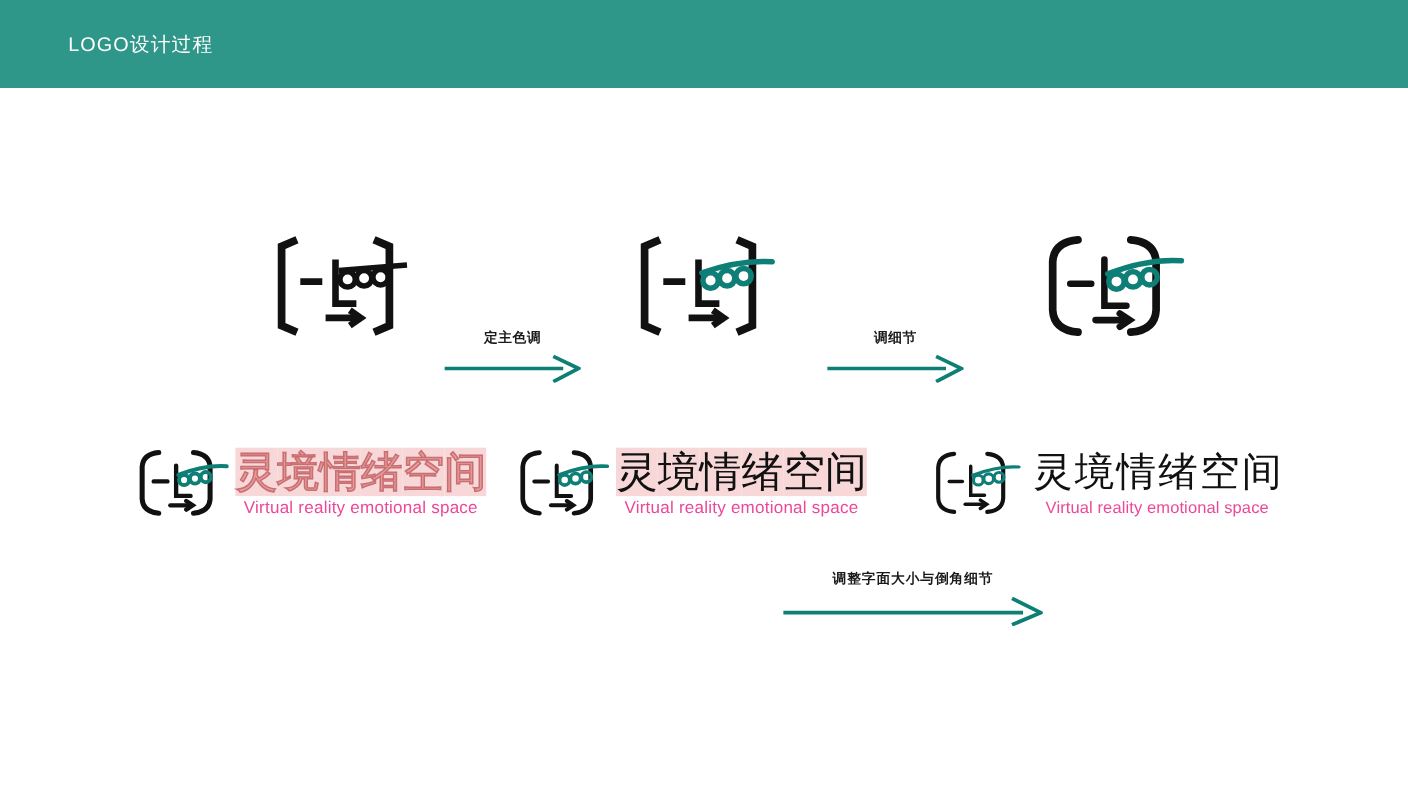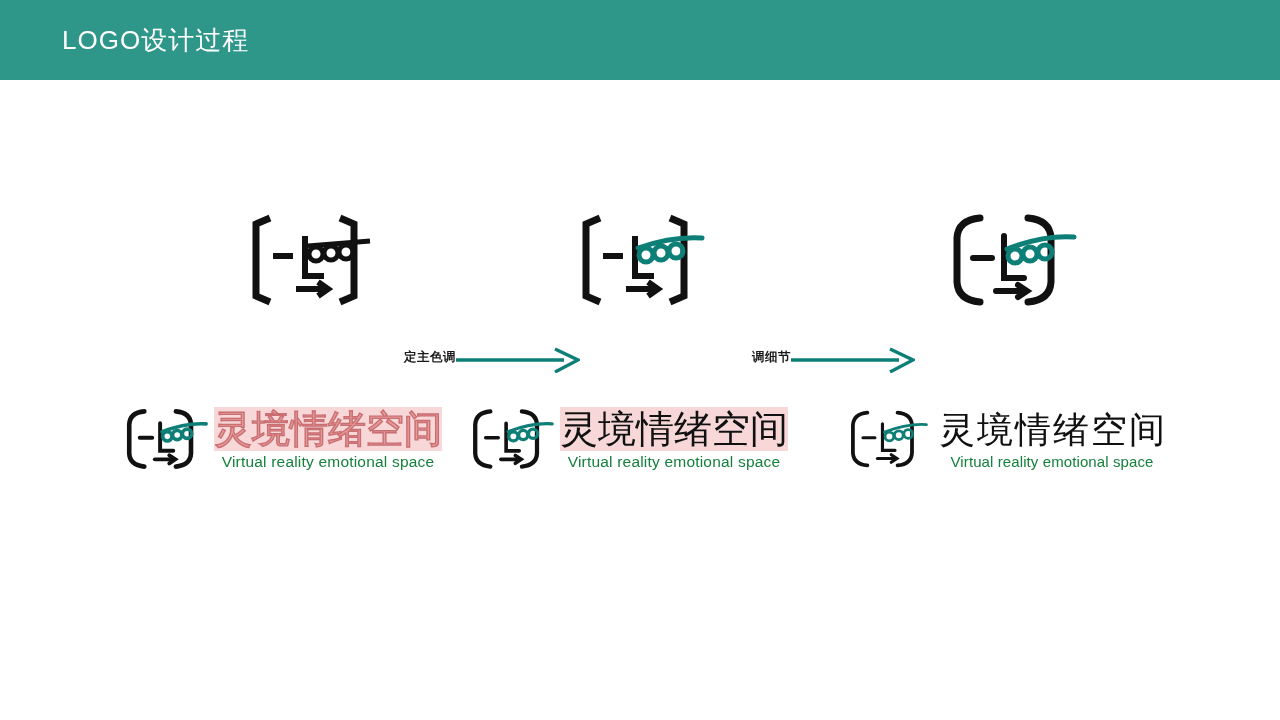--- a/index.html
+++ b/index.html
@@ -20,21 +20,21 @@
     position: absolute;
     left: 0; top: 0;
     width: 1280px;
     height: 80px;
     background: #2f968a;
     display: flex;
     align-items: center;
   }
   #header-title {
     color: #ffffff;
-    font-size: 26px;
+    font-size: 18px;
     font-weight: 400;
     letter-spacing: 1px;
     margin-left: 62px;
     user-select: none;
   }
 
   
   #design-canvas {
     position: absolute;
     left: 0; top: 80px;
@@ -42,23 +42,22 @@
     height: 640px;
     background: #ffffff;
   }
 
   .stage {
     position: absolute;
   }
   .arrow-block {
     position: absolute;
     display: flex;
-    flex-direction: row;
+    flex-direction: column;
     align-items: center;
-    margin-top: 48px;
   }
   .arrow-label {
     font-size: 12.5px;
     font-weight: bold;
     color: #1a1a1a;
     white-space: nowrap;
     margin-bottom: 6px;
     letter-spacing: 0.5px;
   }
   .arrow-label.wide { letter-spacing: 0.8px; }
@@ -76,21 +75,21 @@
   .cn-row {
     display: flex;
   }
   .cn-char {
     display: inline-block;
     text-align: center;
     font-family: "DejaVu Sans", "Liberation Sans", sans-serif;
   }
   .en-row {
     font-family: "Liberation Sans", "DejaVu Sans", sans-serif;
-    color: #15803d;
+    color: #ec4899;
     white-space: nowrap;
     text-align: center;
   }
 
   
   .v-pink .cn-char {
     background: #f7d7d7;
     color: #e79b9b;
     -webkit-text-stroke: 1.4px #c96f72;
   }
@@ -301,14 +300,21 @@
         <span class="cn-char" style="width:38px;">情</span>
         <span class="cn-char" style="width:38px;">绪</span>
         <span class="cn-char" style="width:38px;">空</span>
         <span class="cn-char" style="width:38px;">间</span>
       </div>
       <div class="en-row" style="font-size:15px; width:228px; letter-spacing:0.1px; margin-top:2px;">Virtual reality emotional space</div>
     </div>
   </div>
 
 
+  <div class="arrow-block" style="left:712px; top:438px;">
+    <div class="arrow-label wide">调整字面大小与倒角细节</div>
+    <svg width="236" height="28" viewBox="0 0 236 28">
+      <path d="M 0 16 L 218 16" stroke="#0d7f76" stroke-width="3.4" fill="none"></path>
+      <path d="M 208 3 L 234 16 L 208 27" stroke="#0d7f76" stroke-width="3.4" fill="none" stroke-linecap="butt"></path>
+    </svg>
+  </div>
 
 </div>
 
 </body></html>

